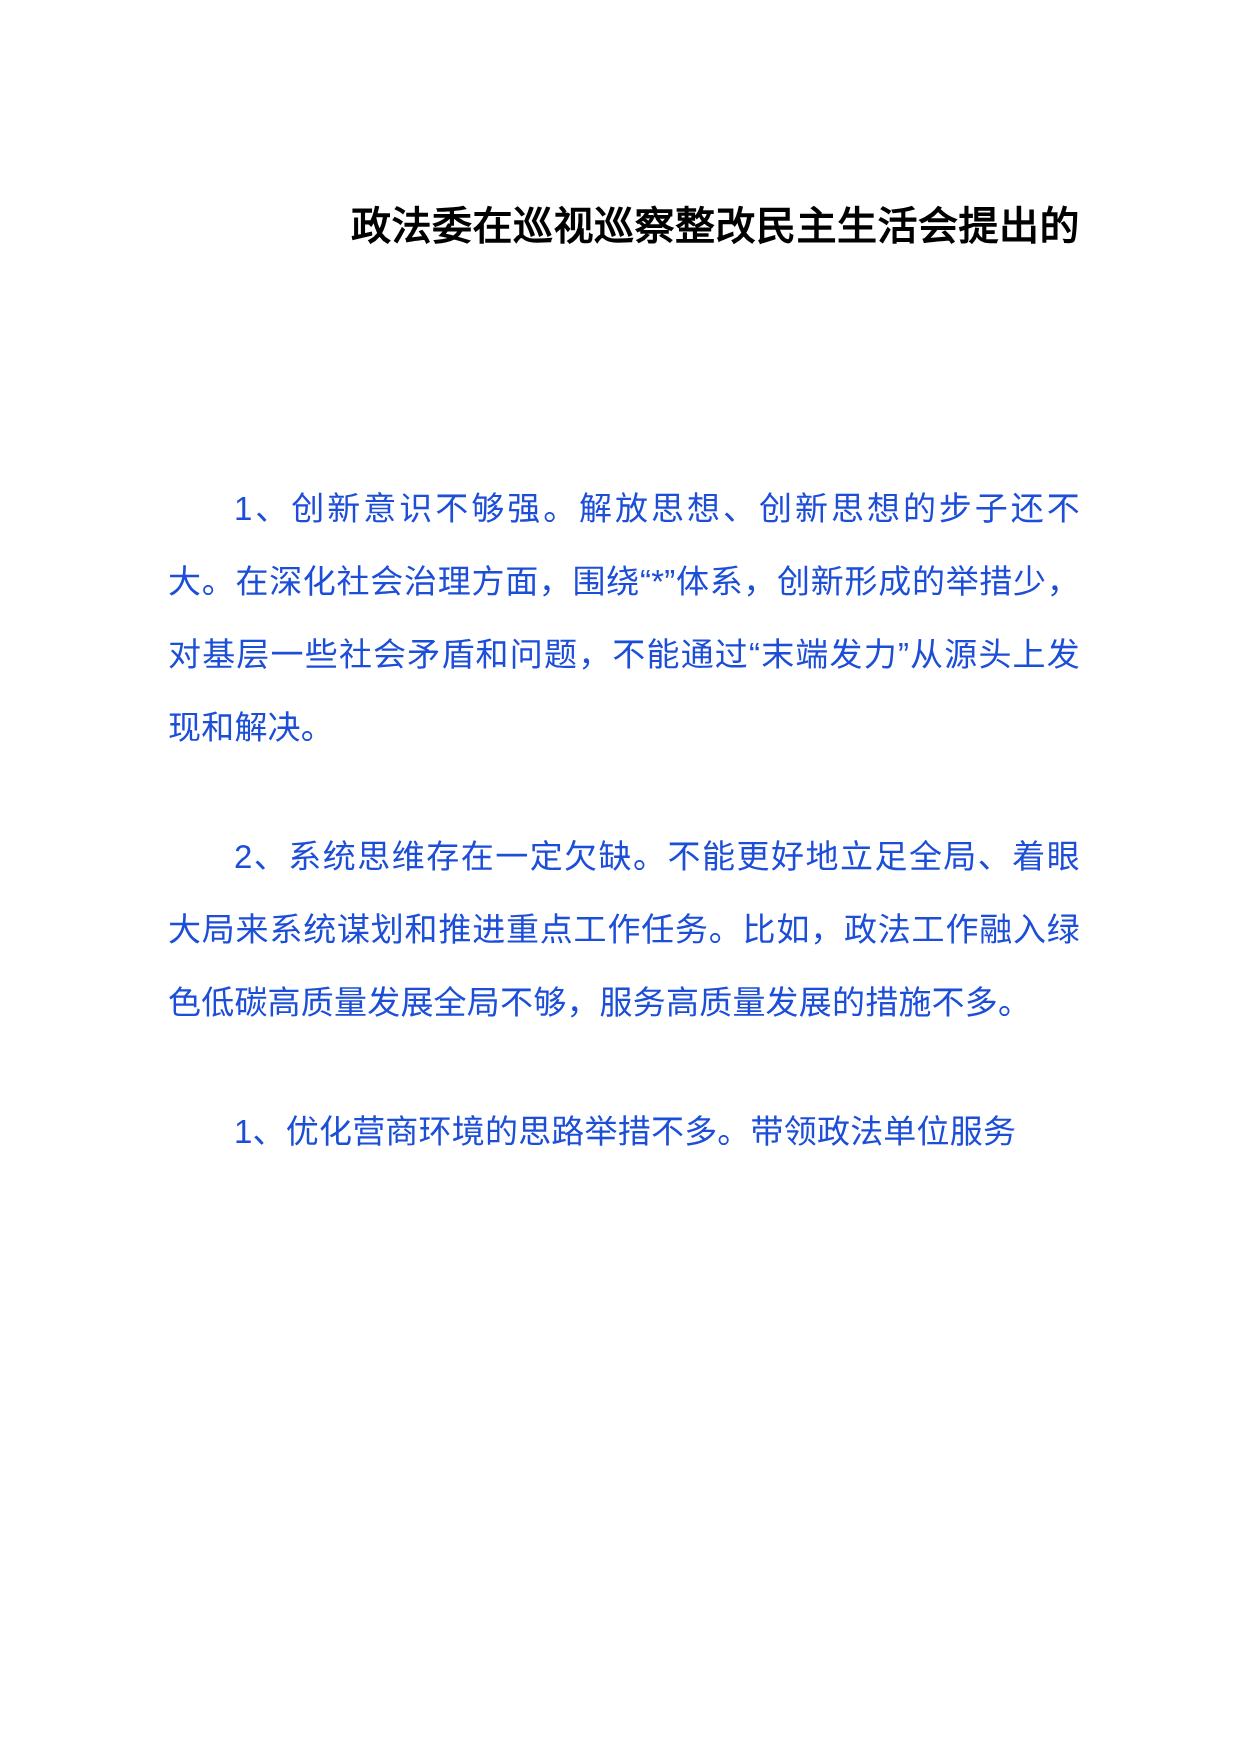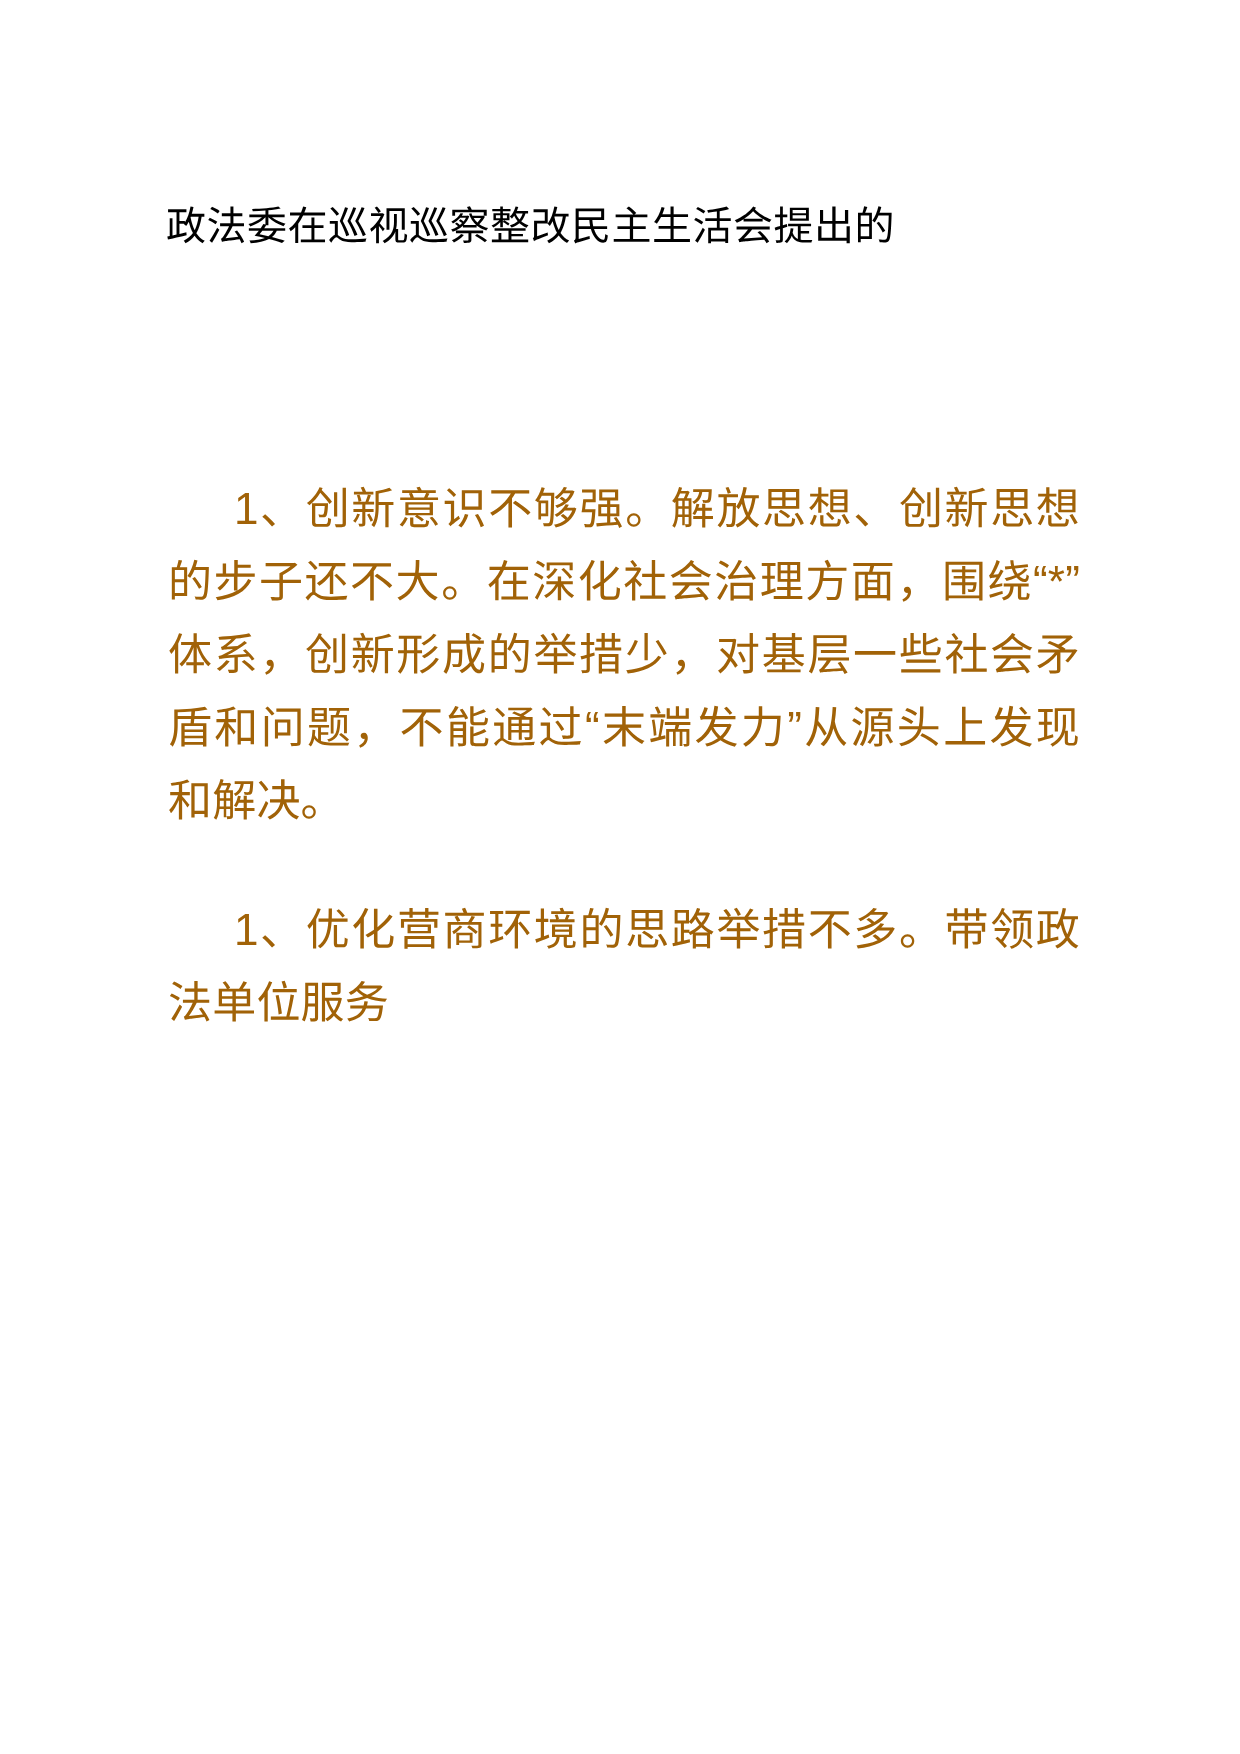--- a/index.html
+++ b/index.html
@@ -24,45 +24,45 @@
   .doc-body {
     position: absolute;
     left: 0;
     top: 0;
     width: 1240px;
     padding: 150px 160px 0 168px;
     box-sizing: border-box;
   }
   .doc-title {
     font-size: 40px;
-    font-weight: normal;
+    font-weight: bold;
     line-height: 152px;
-    text-align: left;
+    text-align: right;
     letter-spacing: 0.5px;
     color: #000000;
     margin: 0;
   }
   .doc-title .title-line {
     display: block;
     white-space: nowrap;
   }
   .title-line-1 {
     margin-left: -2px;
   }
   .title-spacer {
     height: 170px;
   }
   .para {
-    font-size: 44px;
+    font-size: 33px;
     line-height: 73px;
     text-align: justify;
     text-justify: inter-ideograph;
     text-align-last: left;
     margin: 0 0 56px 0;
-    color: #a16207;
+    color: #1d4ed8;
     letter-spacing: 0.2px;
     word-break: break-all;
   }
   .para .indent {
     display: inline-block;
     width: 66px;
   }
   .para-last {
     margin-bottom: 0;
   }
@@ -75,19 +75,20 @@
   <div class="doc-body">
 
     <h1 class="doc-title">
       <span class="title-line title-line-1">政法委在巡视巡察整改民主生活会提出的</span>
     </h1>
 
     <div class="title-spacer"></div>
 
     <p class="para"><span class="indent"></span><span>1、创新意识不够强。解放思想、创新思想的步子还不大。在深化社会治理方面，围绕“*”体系，创新形成的举措少，对基层一些社会矛盾和问题，不能通过“末端发力”从源头上发现和解决。</span></p>
 
+    <p class="para"><span class="indent"></span><span>2、系统思维存在一定欠缺。不能更好地立足全局、着眼大局来系统谋划和推进重点工作任务。比如，政法工作融入绿色低碳高质量发展全局不够，服务高质量发展的措施不多。</span></p>
 
 
     <p class="para para-last"><span class="indent"></span><span>1、优化营商环境的思路举措不多。带领政法单位服务</span></p>
 
   </div>
 
 </div>
 
 </body></html>

